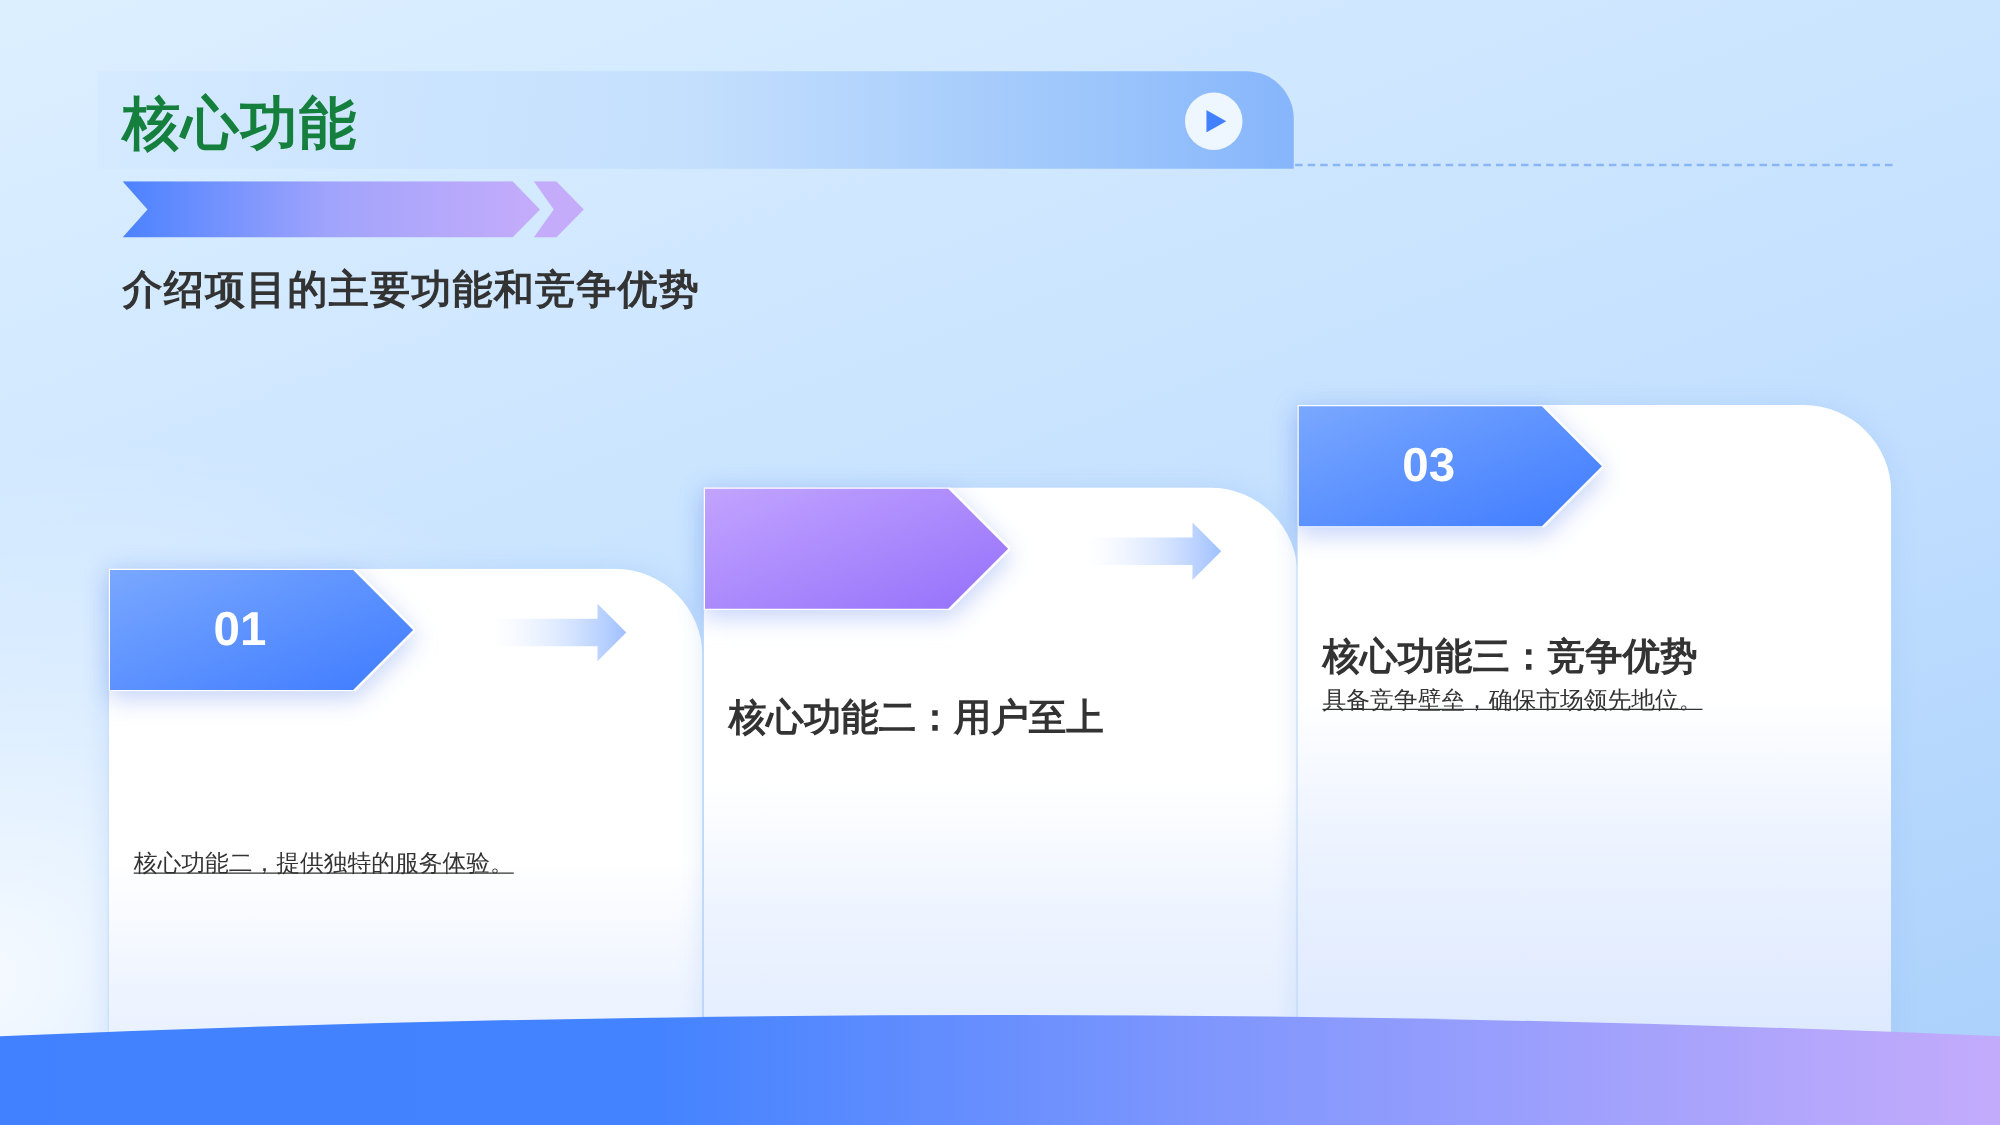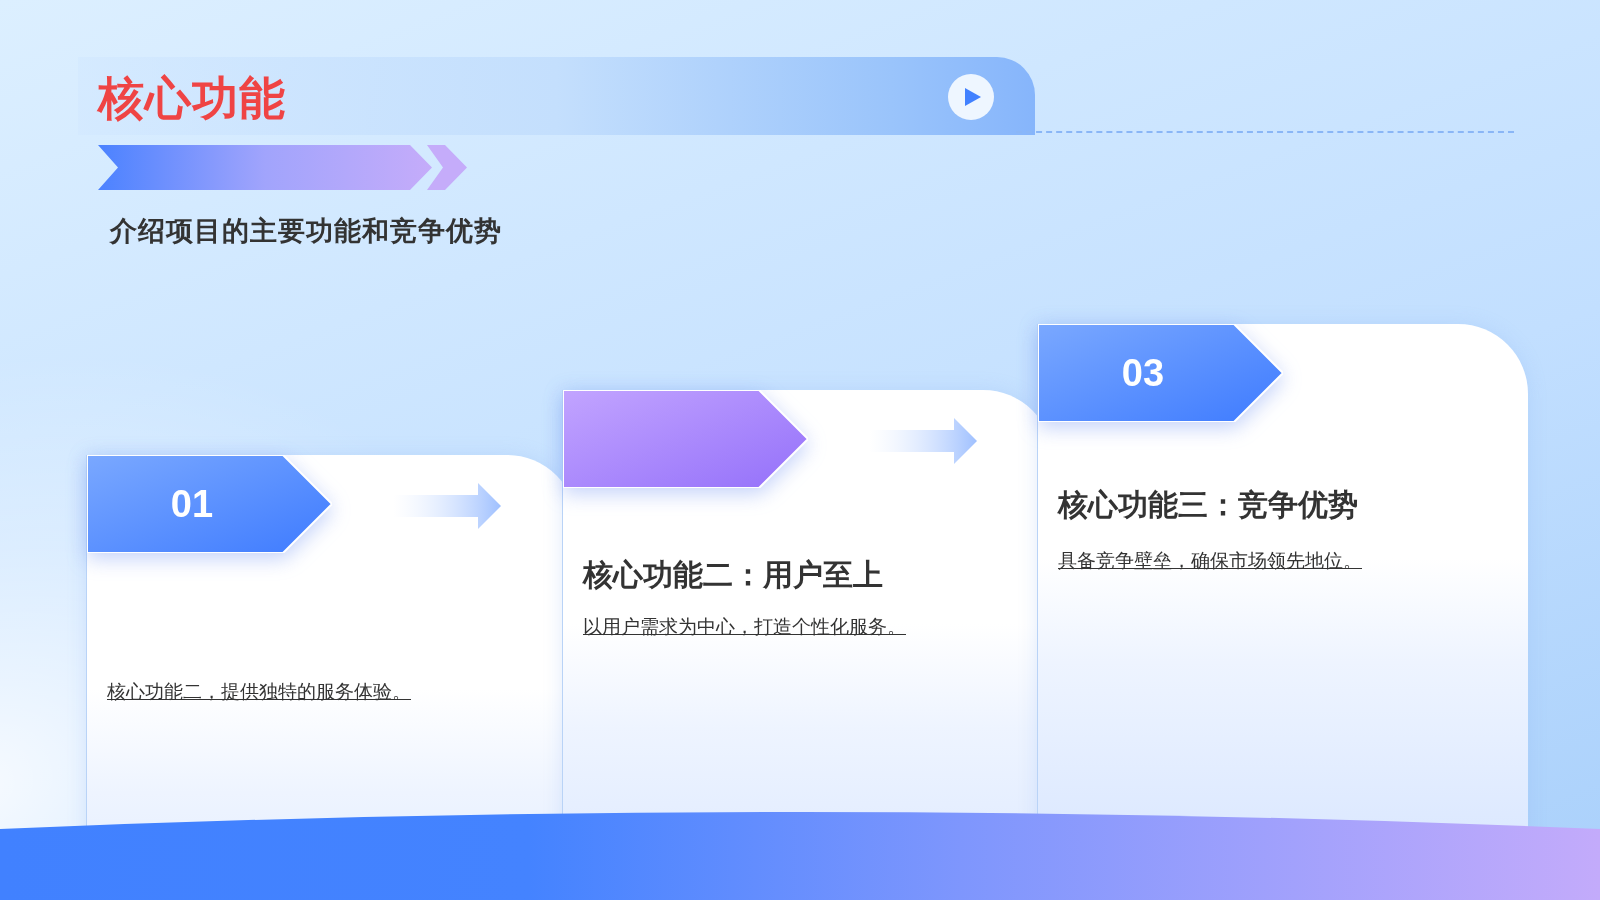--- a/index.html
+++ b/index.html
@@ -14,44 +14,43 @@
     transform: rotate(-20deg);
   }
   
   .title-banner {
     position:absolute; left:78px; top:57px; width:957px; height:78px;
     border-radius:0 38px 0 0;
     background: linear-gradient(90deg, rgba(210,232,255,0.6) 0%, #c4dffd 50%, #9ac4fb 85%, #86b5fb 100%);
   }
   .page-title {
     position:absolute; left:98px; top:68px; font-size:46px; font-weight:bold;
-    color:#ef4444; letter-spacing:1px; line-height:60px;
+    color:#15803d; letter-spacing:1px; line-height:60px;
   }
   .play-btn {
     position:absolute; left:948px; top:74px; width:46px; height:46px; border-radius:50%;
     background:#eef6ff; display:flex; align-items:center; justify-content:center; cursor:pointer;
   }
   .play-btn svg { width:16px; height:18px; margin-left:3px; }
   .dashed-line {
     position:absolute; left:1016px; top:131px; width:498px; height:0;
     border-top:2px dashed #8ab6f6;
   }
   .chevron-bar { position:absolute; left:98px; top:145px; width:372px; height:45px; }
   .subtitle {
-    position:absolute; left:98px; top:206px; font-size:27px; font-weight:bold; color:#333;
-    letter-spacing:1px; line-height:50px;margin-left:12px;
+    position:absolute; left:98px; top:206px; font-size:32px; font-weight:bold; color:#333;
+    letter-spacing:1px; line-height:50px;
   }
   
   .card {
     position:absolute; width:475px; height:520px;
     border-radius:0 70px 0 0;
     background: linear-gradient(180deg, #ffffff 0%, #ffffff 45%, #eef4ff 65%, #dbe8ff 100%);
     border-left:1.5px solid #b9d3f7;
     box-shadow: 0 0 18px rgba(140,180,240,0.25);
-    padding-left: 15px;
   }
   .card .badge {
     position:absolute; left:0; top:0; width:245px; height:98px;
     filter: drop-shadow(0 6px 10px rgba(90,130,240,0.35));
   }
   .card .badge-num {
     position:absolute; left:0; top:0; width:210px; height:98px;
     display:flex; align-items:center; justify-content:center;
     font-size:38px; font-weight:bold; color:#fff;
   }
@@ -132,35 +131,34 @@
   <svg class="arrow" style="left:306px;top:28px" viewBox="0 0 115 46">
     <defs>
       <linearGradient id="arrGrad2" x1="0" y1="0" x2="1" y2="0">
         <stop offset="0" stop-color="#dbe8ff" stop-opacity="0"></stop>
         <stop offset="1" stop-color="#9fc0ff"></stop>
       </linearGradient>
     </defs>
     <polygon points="0,12 85,12 85,0 108,23 85,46 85,34 0,34" fill="url(#arrGrad2)"></polygon>
   </svg>
   <div class="card-title" style="top:165px">核心功能二：用户至上</div>
-  <div class="card-desc" style="top:224px">以用户需求为中心，打造个性化服务。</div>
 </div>
 
 <div class="card card3">
   <svg class="badge" viewBox="0 0 245 98">
     <defs>
       <linearGradient id="badgeBlue3" x1="0" y1="0" x2="1" y2="1">
         <stop offset="0" stop-color="#7aa8ff"></stop>
         <stop offset="1" stop-color="#3e7bff"></stop>
       </linearGradient>
     </defs>
     <polygon points="0,0 196,0 245,49 196,98 0,98" fill="url(#badgeBlue3)" stroke="#ffffff" stroke-width="2"></polygon>
   </svg>
   <div class="badge-num">03</div>
-  <div class="card-title" style="top:161px">核心功能三：竞争优势</div>
+  <div class="card-title" style="top:182px">核心功能三：竞争优势</div>
   <div class="card-desc" style="top:224px">具备竞争壁垒，确保市场领先地位。</div>
 </div>
 
 <svg class="bottom-wave" viewBox="0 0 1600 88" preserveAspectRatio="none">
   <defs>
     <linearGradient id="waveGrad" x1="0" y1="0" x2="1" y2="0">
       <stop offset="0" stop-color="#4181ff"></stop>
       <stop offset="0.33" stop-color="#4483ff"></stop>
       <stop offset="0.6" stop-color="#7e96fd"></stop>
       <stop offset="1" stop-color="#c3abfb"></stop>

